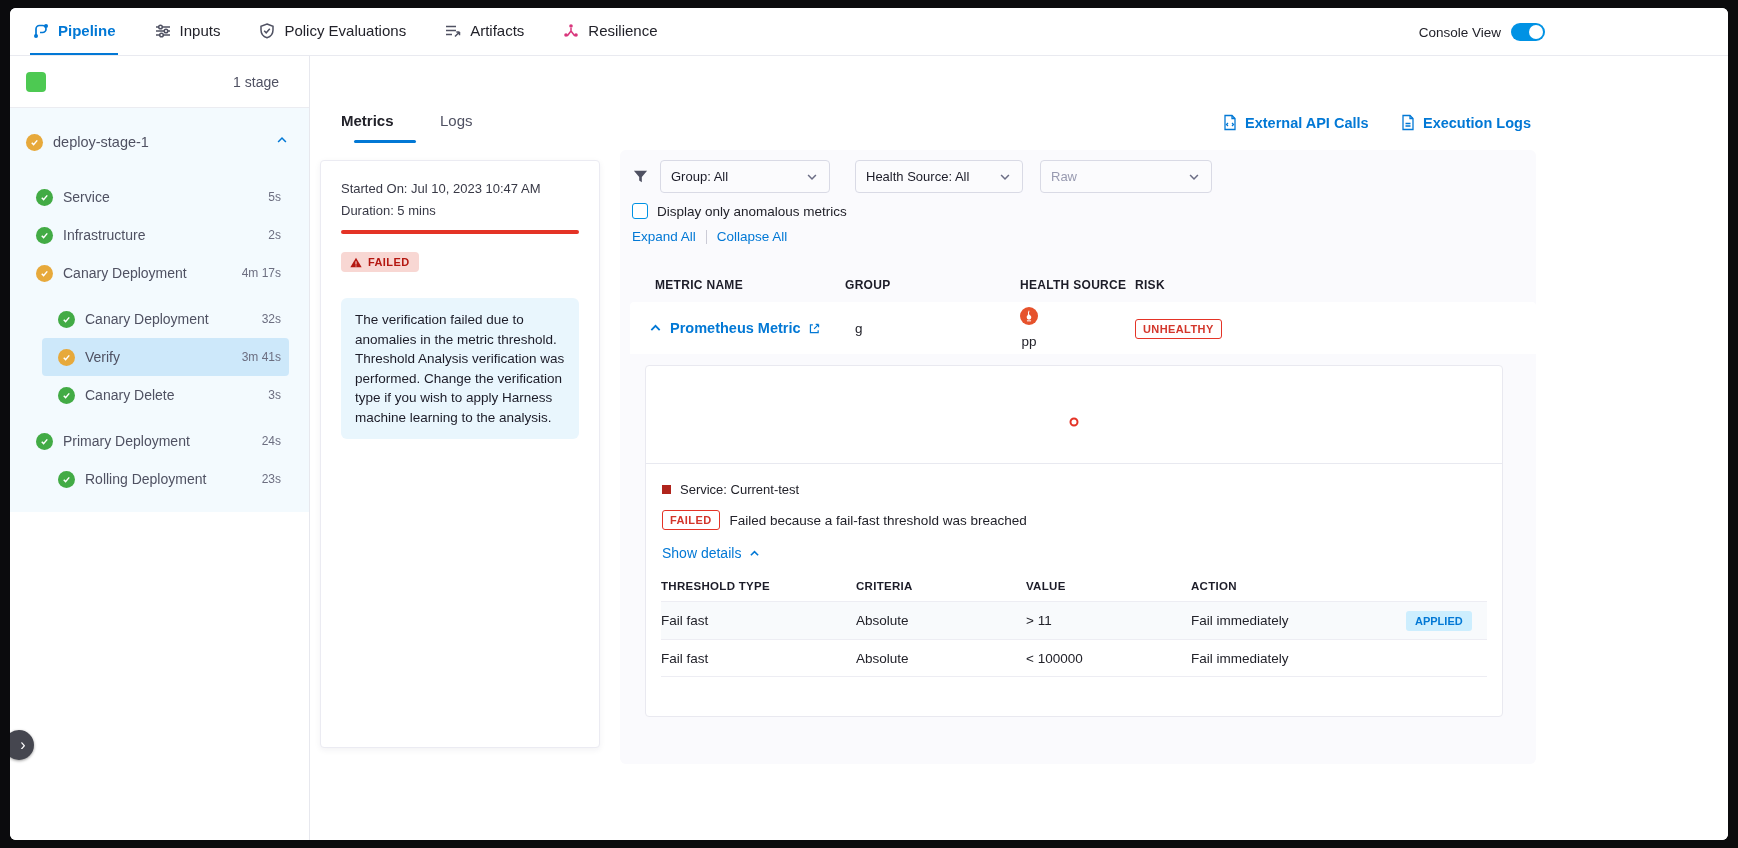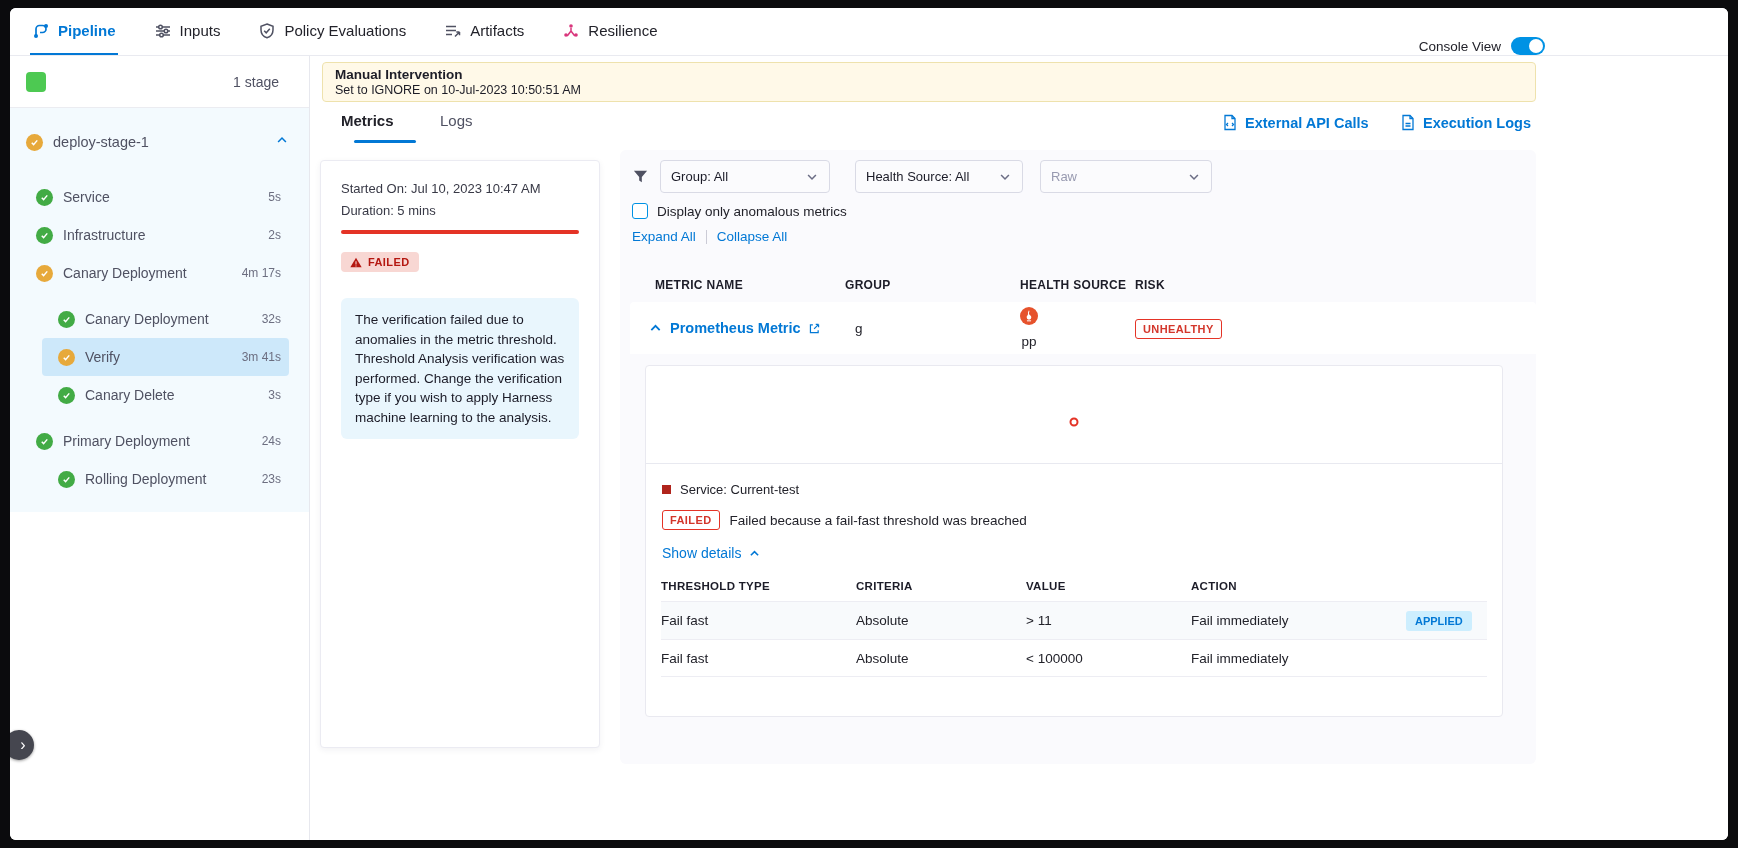--- a/index.html
+++ b/index.html
@@ -10,21 +10,21 @@
 
   
   .topnav { position:absolute; left:0; top:0; right:0; height:48px; background:#fff; border-bottom:1px solid #e9eaf0; display:flex; align-items:center; }
   .nav-tabs { display:flex; align-items:stretch; height:100%; padding-left:20px; gap:34px; }
   .nav-tab { display:flex; align-items:center; gap:8px; font-size:15px; color:#22222a; cursor:pointer; border-bottom:2.5px solid transparent; padding:0 2px; }
   .nav-tab.active { color:#0278d5; font-weight:bold; border-bottom-color:#0278d5; }
   .nav-ic { display:inline-flex; width:18px; height:18px; }
   .nav-ic svg { width:18px; height:18px; }
   .ic-gray { color:#4f5162; }
   .ic-pink { color:#d9367c; }
-  .console-view { position:absolute; right:183px; top:14px; height:48px; display:flex; align-items:center; gap:10px; font-size:13.5px; color:#22222a; }
+  .console-view { position:absolute; right:183px; top:0; height:48px; display:flex; align-items:center; gap:10px; font-size:13.5px; color:#22222a; }
   .toggle { width:34px; height:18px; border-radius:10px; background:#0092e4; position:relative; cursor:pointer; }
   .toggle::after { content:''; position:absolute; right:2px; top:2px; width:14px; height:14px; border-radius:50%; background:#fff; }
 
   
   .sidebar { position:absolute; left:0; top:48px; width:300px; bottom:0; background:#fff; border-right:1px solid #e7e8ee; }
   .stage-count-row { height:52px; display:flex; align-items:center; justify-content:space-between; padding:0 30px 0 16px; border-bottom:1px solid #ebecf1; }
   .stage-square { width:20px; height:20px; border-radius:4px; background:#4dc952; }
   .stage-count { font-size:14px; color:#4f5162; }
   .stage-region { background:#f3fafe; padding:8px 0 14px; }
   .stage-header { height:52px; display:flex; align-items:center; gap:10px; padding:0 20px 0 16px; cursor:pointer; }
@@ -275,24 +275,20 @@
             </span>
           <span class="step-label">Rolling Deployment</span>
           <span class="step-duration">23s</span>
         </div>
       </div>
     </div>
   </aside>
 
   <main class="main">
 
-    <div class="banner">
-      <div class="banner-title">Manual Intervention</div>
-      <div class="banner-sub">Set to IGNORE on 10-Jul-2023 10:50:51 AM</div>
-    </div>
 
     <div class="ctab metrics">Metrics</div>
     <div class="ctab logs">Logs</div>
     <div class="ctab-underline"></div>
 
     <div class="top-link link-ext">
       <svg viewBox="0 0 16 17" fill="none" stroke="currentColor" stroke-width="1.3">
           <path d="M3 1.5h7l3 3v11H3z"></path>
           <path d="M10 1.5v3h3"></path>
           <path d="M6 9l-1.5 1.5L6 12M10 9l1.5 1.5L10 12"></path>

